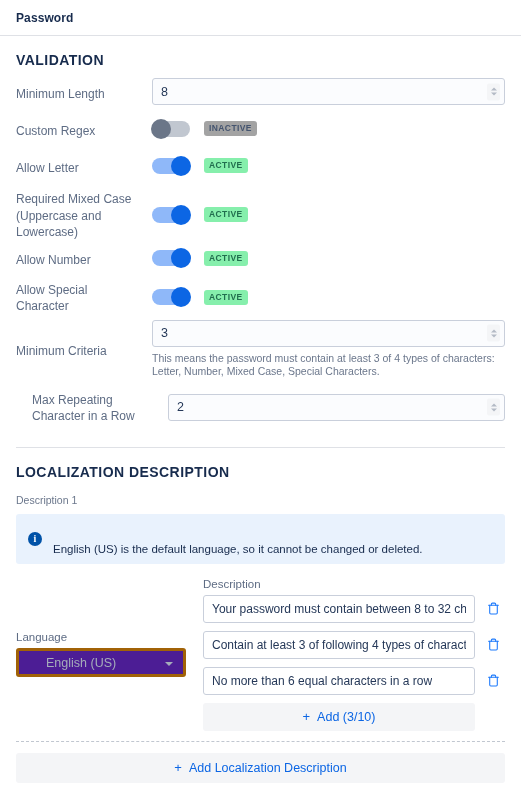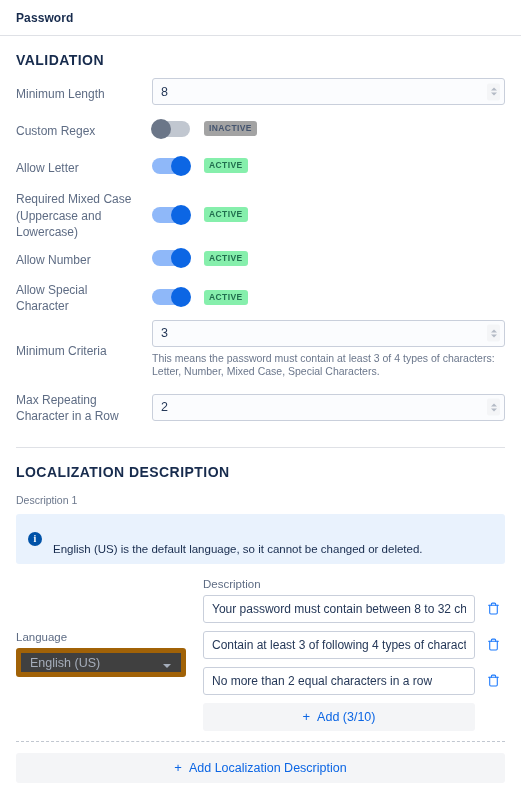--- a/index.html
+++ b/index.html
@@ -209,26 +209,26 @@
   .loc-right { flex: 1 1 auto; margin-left: 17px; min-width: 0; }
 
   .field-label {
     font-size: 11.5px;
     color: #5e6c84;
     margin-bottom: 5px;
   }
 
   .select-box {
     height: 29px;
-    border: 5px solid #a16207;
-    border-radius: 3px;
-    background: #404040;
-    display: flex;
-    align-items: center;
-    padding: 0 9px;
+    border: 3px solid #a16207;
+    border-radius: 3px;
+    background: #4c1d95;
+    display: flex;
+    align-items: center;
+    padding: 0 27px;
     position: relative;
   }
   .select-value {
     font-size: 12.5px;
     color: #a5adba;
   }
   .select-chev {
     position: absolute;
     right: 10px;
     top: 11px;
@@ -380,21 +380,21 @@
         <span class="val">3</span>
         <span class="spinner">
           <span class="chev up"></span>
           <span class="chev down"></span>
         </span>
       </div>
       <div class="helper-text">This means the password must contain at least 3 of 4 types of characters: Letter, Number, Mixed Case, Special Characters.</div>
     </div>
   </div>
 
-  <div class="row" style="margin-top:12px;">
+  <div class="row" style="margin-top:12px;margin-left:16px;">
     <div class="row-label multi">Max Repeating Character in a Row</div>
     <div class="row-field">
       <div class="num-input">
         <span class="val">2</span>
         <span class="spinner">
           <span class="chev up"></span>
           <span class="chev down"></span>
         </span>
       </div>
     </div>
@@ -442,21 +442,21 @@
         <div class="trash-btn">
           <svg width="13" height="15" viewBox="0 0 24 24" fill="none" stroke="#1d7afc" stroke-width="2" stroke-linecap="round" stroke-linejoin="round">
             <polyline points="3 6 5 6 21 6"></polyline>
             <path d="M19 6v14a2 2 0 0 1-2 2H7a2 2 0 0 1-2-2V6m3 0V4a2 2 0 0 1 2-2h4a2 2 0 0 1 2 2v2"></path>
           </svg>
         </div>
       </div>
 
       <div class="desc-row">
         <div class="desc-input">
-          <span>No more than 2 equal characters in a row</span>
+          <span>No more than 6 equal characters in a row</span>
         </div>
         <div class="trash-btn">
           <svg width="13" height="15" viewBox="0 0 24 24" fill="none" stroke="#1d7afc" stroke-width="2" stroke-linecap="round" stroke-linejoin="round">
             <polyline points="3 6 5 6 21 6"></polyline>
             <path d="M19 6v14a2 2 0 0 1-2 2H7a2 2 0 0 1-2-2V6m3 0V4a2 2 0 0 1 2-2h4a2 2 0 0 1 2 2v2"></path>
           </svg>
         </div>
       </div>
 
       <div class="ghost-btn" style="margin-right:30px;">

